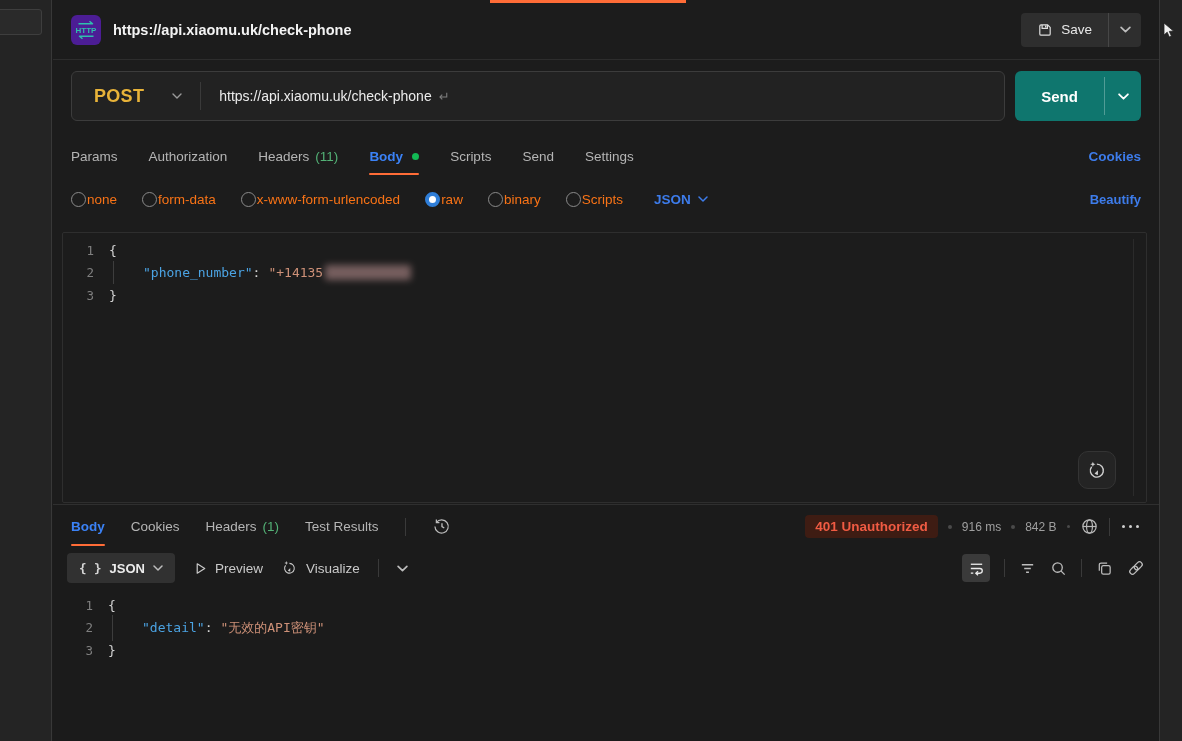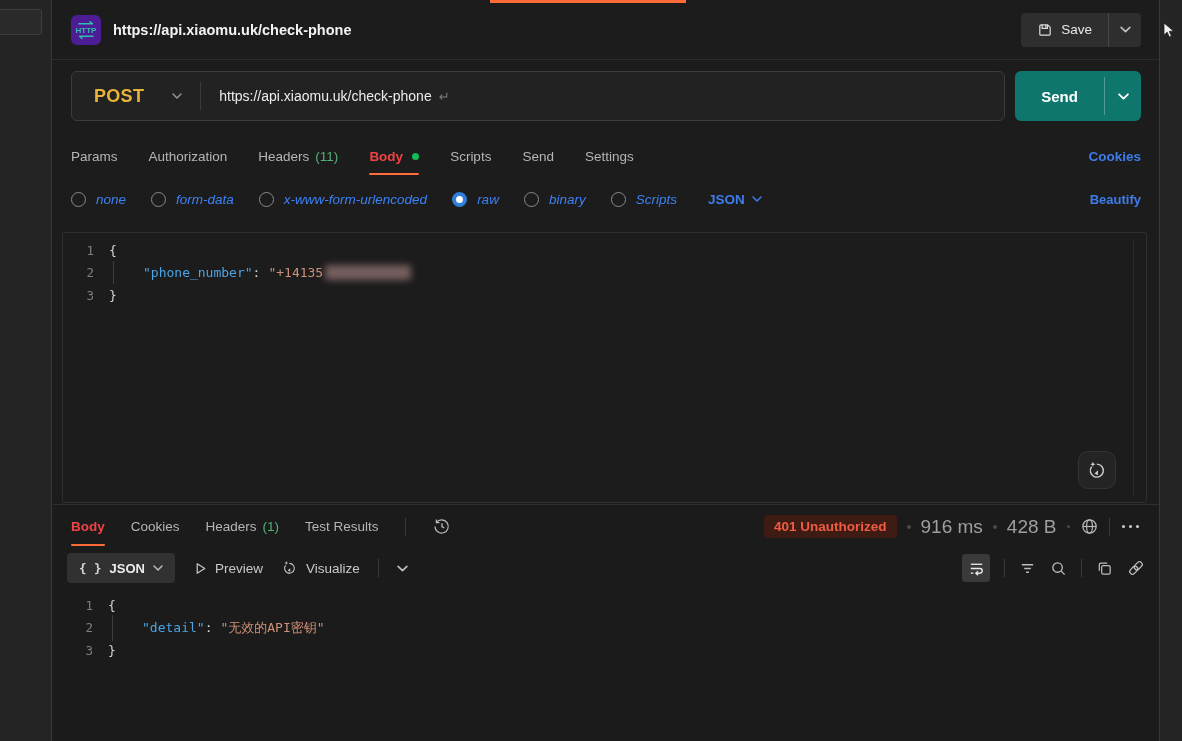--- a/index.html
+++ b/index.html
@@ -50,30 +50,30 @@
   .send-sep { width:1px; background:rgba(255,255,255,.28); margin:6px 0; }
   .send-caret { width:36px; border:none; background:transparent; color:#fff;
                 display:flex; align-items:center; justify-content:center; cursor:pointer; }
 
   
   .req-tabs { display:flex; align-items:center; margin-top:14px; height:42px;
               padding:0 18px; gap:31px; }
   .tab { position:relative; height:42px; display:flex; align-items:center; gap:6px;
          color:#b5b5b5; cursor:pointer; white-space:nowrap;text-align:right; }
   .tab .count { color:#53b176; }
-  .tab.active { color:#ef4444; font-weight:600; }
+  .tab.active { color:#3b82f6; font-weight:600; }
   .tab.active::after { content:""; position:absolute; left:0; right:0; bottom:2px;
                        height:2px; background:#ff6c37; border-radius:2px; }
   .green-dot { width:7px; height:7px; border-radius:50%; background:#12b954; margin-left:3px; }
   .link-blue { color:#3d7ceb; font-weight:600; cursor:pointer; }
   .req-tabs .link-blue { margin-left:auto; }
 
   
   .type-row { display:flex; align-items:center; height:44px; padding:0 18px; gap:25px; }
-  .radio-opt { display:flex; align-items:center; gap:10px; color:#3b82f6; cursor:pointer;font-style:italic; }
+  .radio-opt { display:flex; align-items:center; gap:1px; color:#f97316; cursor:pointer; }
   .radio { width:15px; height:15px; border-radius:50%; border:1px solid #8a8a8a; background:transparent; }
   .radio.checked { border:4.5px solid #2f7ed8; background:#ffffff; }
   .fmt-select { display:flex; align-items:center; gap:7px; color:#3d7ceb; font-weight:600;
                 margin-left:6px; cursor:pointer; }
   .type-row .link-blue { margin-left:auto; font-size:13px; }
 
   
   .req-editor { position:relative; margin:11px 12px 0 9px; height:271px;
                 border:1px solid #2e2e2e; border-radius:2px; background:#1c1c1c;
                 padding-top:6px; font-family:"DejaVu Sans Mono", monospace; }
@@ -101,21 +101,21 @@
               border-top:1px solid #2f2f2f; background:#1b1b1b; }
   .resp-tabs { display:flex; align-items:center; height:43px; padding:0 18px; gap:26px; }
   .v-div { width:1px; height:18px; background:#3a3a3a; }
   .icon-btn { background:none; border:none; display:flex; align-items:center;
               justify-content:center; cursor:pointer; color:#bdbdbd; padding:0; }
   .resp-meta { margin-left:auto; display:flex; align-items:center; gap:10px; }
   .status-badge { background:#3e1c13; color:#f05b43; font-weight:700; font-size:13.5px;
                   padding:4px 10px; border-radius:4px; }
   .meta-dot { width:4px; height:4px; border-radius:50%; background:#4a4a4a; }
   .meta-dot.small { width:3px; height:3px; }
-  .meta-text { color:#9f9f9f; font-size:19px; }
+  .meta-text { color:#9f9f9f; font-size:12px; }
   .more-dots { display:flex; gap:3.5px; padding:0 2px; }
   .more-dots i { width:3.5px; height:3.5px; border-radius:50%; background:#cfcfcf; }
 
   .resp-toolbar { display:flex; align-items:center; height:40px; padding:0 14px; gap:18px; }
   .json-btn { display:flex; align-items:center; gap:8px; height:30px; padding:0 12px;
               background:#313131; border:none; border-radius:4px; color:#ececec;
               font-weight:600; font-size:13px; font-family:inherit; cursor:pointer; }
   .braces-glyph { font-family:"DejaVu Sans Mono", monospace; color:#d6d6d6; font-size:12.5px; }
   .tool-link { display:flex; align-items:center; gap:7px; color:#c9c9c9; font-size:13.5px;
                background:none; border:none; font-family:inherit; cursor:pointer;text-align:right; }
@@ -300,21 +300,21 @@
             <path d="M4.6 5.6 a7 7 0 1 1 -1.5 4.4"></path>
             <path d="M4.6 2.6 v3.2 h3.2"></path>
             <path d="M10.5 6.6 v3.6 l2.4 1.4" stroke-width="1.4"></path>
           </svg>
         </button>
         <div class="resp-meta">
           <span class="status-badge">401 Unauthorized</span>
           <span class="meta-dot"></span>
           <span class="meta-text">916 ms</span>
           <span class="meta-dot"></span>
-          <span class="meta-text">428 B</span>
+          <span class="meta-text">842 B</span>
           <span class="meta-dot small"></span>
           <button class="icon-btn">
             <svg viewBox="0 0 20 20" width="19" height="19" fill="none" stroke="#b8b8b8" stroke-width="1.3">
               <circle cx="10" cy="10" r="7"></circle>
               <ellipse cx="10" cy="10" rx="3.1" ry="7"></ellipse>
               <path d="M3 10 h14"></path>
             </svg>
           </button>
           <span class="v-div"></span>
           <button class="icon-btn">

